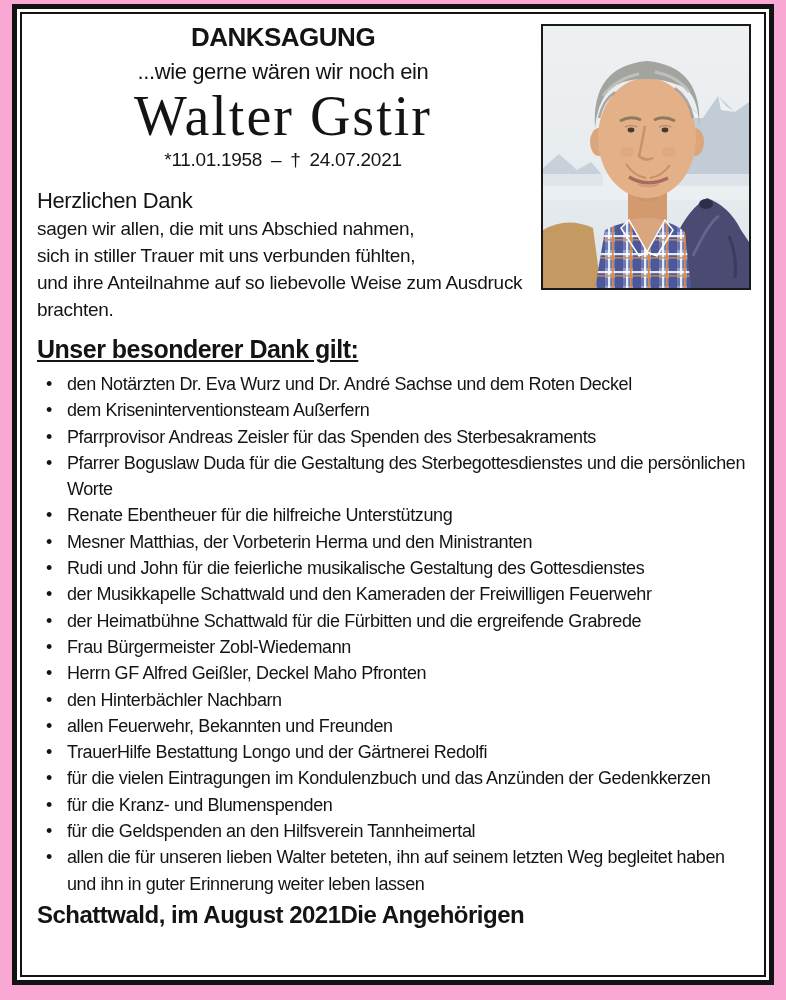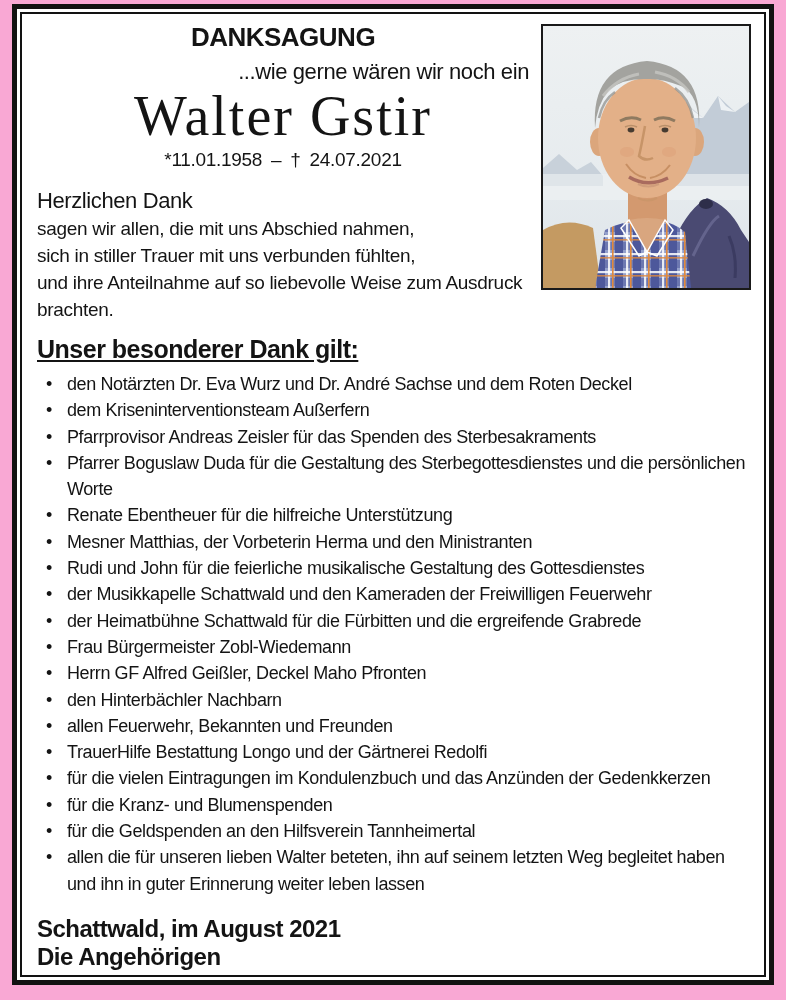--- a/index.html
+++ b/index.html
@@ -35,21 +35,21 @@
     background: #e8ecee;
   }
   .photo svg { display: block; width: 100%; height: 100%; }
   
   .header { margin-right: 224px; text-align: center; }
   .title {
     margin: 0 0 6px 0;
     font-size: 26px; font-weight: bold;
     letter-spacing: -0.5px;
   }
-  .intro div { font-size: 22px; line-height: 25px; letter-spacing: -0.4px; text-align: right; }
+  .intro div { font-size: 22px; line-height: 25px; letter-spacing: -0.4px; }
   .name {
     font-family: "Liberation Serif", serif;
     font-size: 56px; line-height: 58px;
     margin-top: 3px; letter-spacing: 2px;
     font-weight: normal; white-space: nowrap;
   }
   .dates { font-size: 19px; line-height: 24px; margin-top: 3px; word-spacing: 4px; }
   
   .thanks { margin-top: 15px; }
   .thanks-head { font-size: 22px; font-weight: normal; line-height: 28px; letter-spacing: -0.4px; }
@@ -69,22 +69,22 @@
     letter-spacing: -0.4px;
   }
   ul.bullets li::before {
     content: "\2022";
     position: absolute; left: 9px; top: 0;
     font-size: 18px;
   }
   
   .footer {
     display: flex; justify-content: flex-start; align-items: baseline;
-    margin-top: 18px; padding-right: 14px;
-    font-size: 24px; font-weight: bold; letter-spacing: -0.5px; flex-direction: column;
+    margin-top: 4px; padding-right: 14px;
+    font-size: 24px; font-weight: bold; letter-spacing: -0.5px;
   }
 </style>
 </head>
 <body>
 
 <div class="page">
   <div class="frame">
     <div class="content">
 
       <div class="photo">

